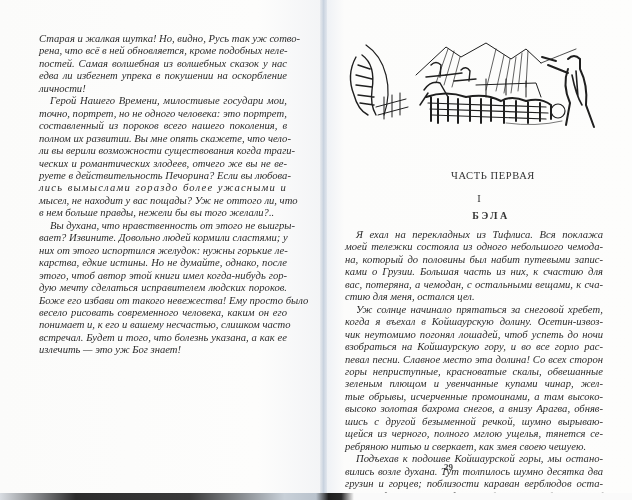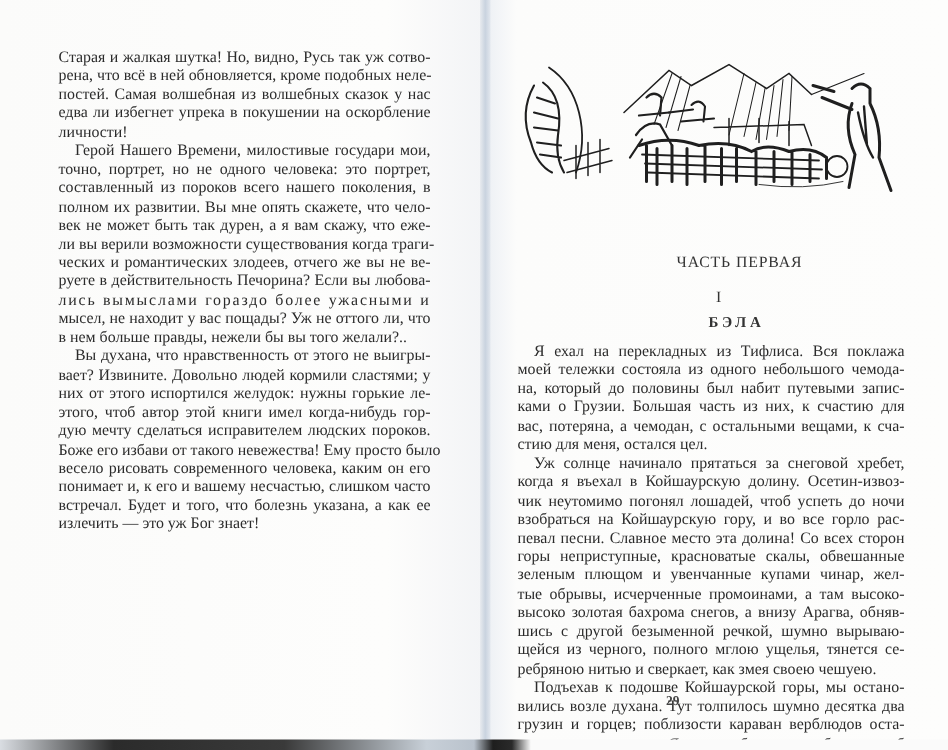--- a/index.html
+++ b/index.html
@@ -13,21 +13,21 @@
   .page { position:absolute; top:0; height:496px; }
   .page-left { left:0; width:322px; background:linear-gradient(to right,#fbfbfa 0%,#fdfdfc 80%,#f3f4f6 100%); }
   .page-right { left:326px; width:306px; background:linear-gradient(to right,#eef1f5 0%,#fcfcfb 6%,#fdfdfc 100%); }
   .spine { position:absolute; left:320px; top:0; width:7px; height:496px;
     background:linear-gradient(to right,#e8ebef,#c9d3df 50%,#e2e7ee); }
   .bottom-edge { position:absolute; left:0; top:493px; width:632px; height:7px;
     background:linear-gradient(to right,#d9dde2 0%,#2b2b2b 12%,#3a3a3a 30%,#c8d0d8 45%,#b9c2cc 50%,#1e1e1e 52%,#2a2a2a 54%,#fafafa 56%,#fafafa 100%); }
 
   .text-block { position:absolute; font-size:10.6px; line-height:12.45px; text-align:justify; color:#2b2b2b; }
   .text-block p { margin:0; }
-  .text-block .line { display:block; white-space:nowrap; text-align-last:justify; }
+  .text-block .line { display:block; white-space:nowrap; text-align-last:justify;font-style:italic; }
   .text-block .line.last { text-align-last:left; }
   .indent { padding-left:11px; }
 
   .left-text { left:39px; top:33px; width:248px; }
   .right-text { left:345px; top:229px; width:258px; }
 
   .illustration { position:absolute; left:336px; top:35px; width:276px; height:95px; }
   .part-title { position:absolute; left:326px; top:170px; width:334px; text-align:center; font-size:10.5px; letter-spacing:0.6px; color:#333; }
   .chapter-num { position:absolute; left:326px; top:193px; width:306px; text-align:center; font-size:10.5px; color:#333; }
   .chapter-title { position:absolute; left:326px; top:210px; width:330px; text-align:center; font-size:10px; font-weight:bold; letter-spacing:2.5px; color:#333; }
@@ -47,32 +47,32 @@
       <span class="line">рена, что всё в ней обновляется, кроме подобных неле-</span>
       <span class="line">постей. Самая волшебная из волшебных сказок у нас</span>
       <span class="line">едва ли избегнет упрека в покушении на оскорбление</span>
       <span class="line last">личности!</span>
     </p>
     <p>
       <span class="line indent">Герой Нашего Времени, милостивые государи мои,</span>
       <span class="line">точно, портрет, но не одного человека: это портрет,</span>
       <span class="line">составленный из пороков всего нашего поколения, в</span>
       <span class="line">полном их развитии. Вы мне опять скажете, что чело-</span>
-      <span class="line">век не может быть так дурен, а я вам скажу, что еже-</span>
       <span class="line">ли вы верили возможности существования когда траги-</span>
       <span class="line">ческих и романтических злодеев, отчего же вы не ве-</span>
       <span class="line">руете в действительность Печорина? Если вы любова-</span>
       <span class="line" style="letter-spacing:1.2px">лись вымыслами гораздо более ужасными и</span>
       <span class="line">мысел, не находит у вас пощады? Уж не оттого ли, что</span>
       <span class="line last">в нем больше правды, нежели бы вы того желали?..</span>
     </p>
     <p>
       <span class="line indent">Вы духана, что нравственность от этого не выигры-</span>
       <span class="line">вает? Извините. Довольно людей кормили сластями; у</span>
       <span class="line">них от этого испортился желудок: нужны горькие ле-</span>
+      <span class="line">карства, едкие истины. Но не думайте, однако, после</span>
       <span class="line">этого, чтоб автор этой книги имел когда-нибудь гор-</span>
       <span class="line">дую мечту сделаться исправителем людских пороков.</span>
       <span class="line">Боже его избави от такого невежества! Ему просто было</span>
       <span class="line">весело рисовать современного человека, каким он его</span>
       <span class="line">понимает и, к его и вашему несчастью, слишком часто</span>
       <span class="line">встречал. Будет и того, что болезнь указана, а как ее</span>
       <span class="line last">излечить — это уж Бог знает!</span>
     </p>
   </div>
 

